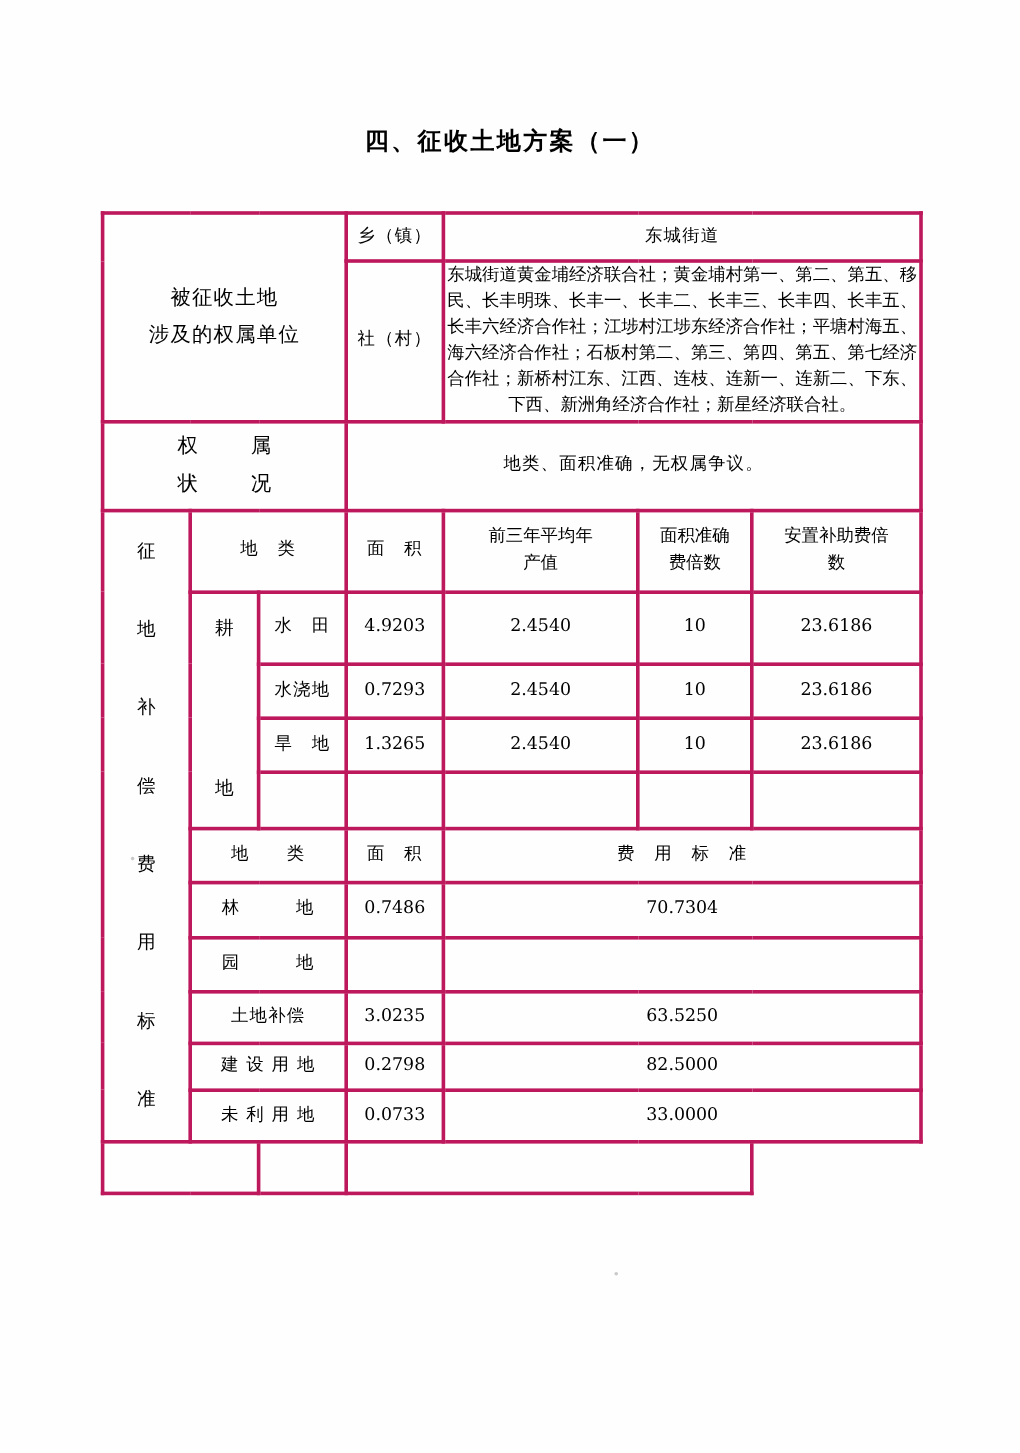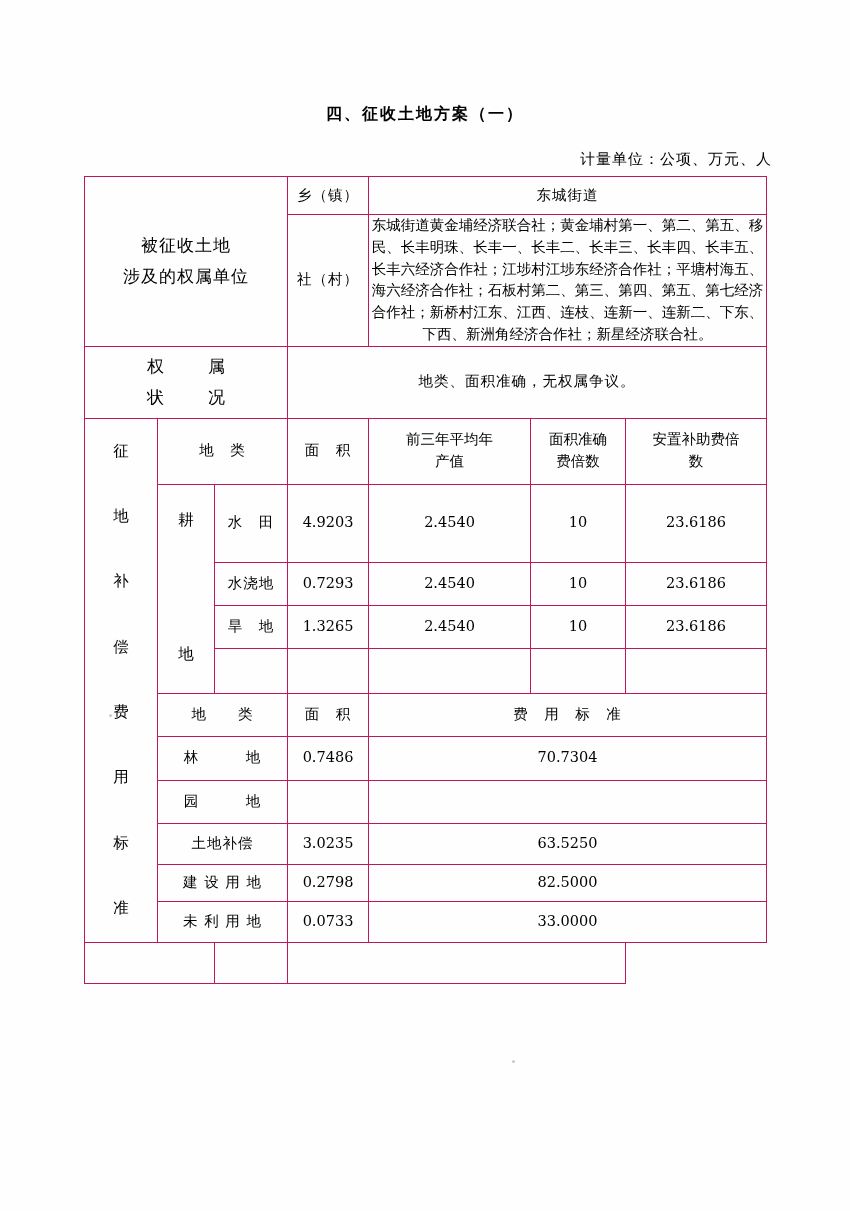--- a/index.html
+++ b/index.html
@@ -17,21 +17,21 @@
     height: 1211px;
     background: #fefefe;
     overflow: hidden;
   }
   .doc-title {
     position: absolute;
     top: 104px;
     left: 0;
     width: 850px;
     text-align: center;
-    font-size: 16px;
+    font-size: 20px;
     font-weight: bold;
     letter-spacing: 2px;
     font-family: "DejaVu Serif", "Liberation Serif", serif;
   }
   .unit-line {
     position: absolute;
     top: 150px;
     left: 0;
     width: 772px;
     text-align: right;
@@ -40,21 +40,21 @@
   }
   .tbl {
     position: absolute;
     left: 84px;
     top: 176px;
     width: 682px;
     border-collapse: collapse;
     table-layout: fixed;
   }
   .tbl td {
-    border: 1px solid #be185d;
+    border: 3px solid #be185d;
     padding: 0;
     vertical-align: middle;
     text-align: center;
     font-size: 14.5px;
     line-height: 1.5;
   }
   .cell-pad { padding: 5px 6px; }
 
   .two-line {
     line-height: 1.85;
@@ -112,21 +112,20 @@
     background: #c9c9c9;
     border-radius: 50%;
   }
 </style>
 </head>
 <body>
 
 <div class="page">
 
   <div class="doc-title">四、征收土地方案（一）</div>
-  <div class="unit-line">计量单位：公项、万元、人</div>
 
   <table class="tbl">
     <colgroup>
       <col style="width:73px">
       <col style="width:57px">
       <col style="width:73px">
       <col style="width:81px">
       <col style="width:162px">
       <col style="width:95px">
       <col style="width:141px">

